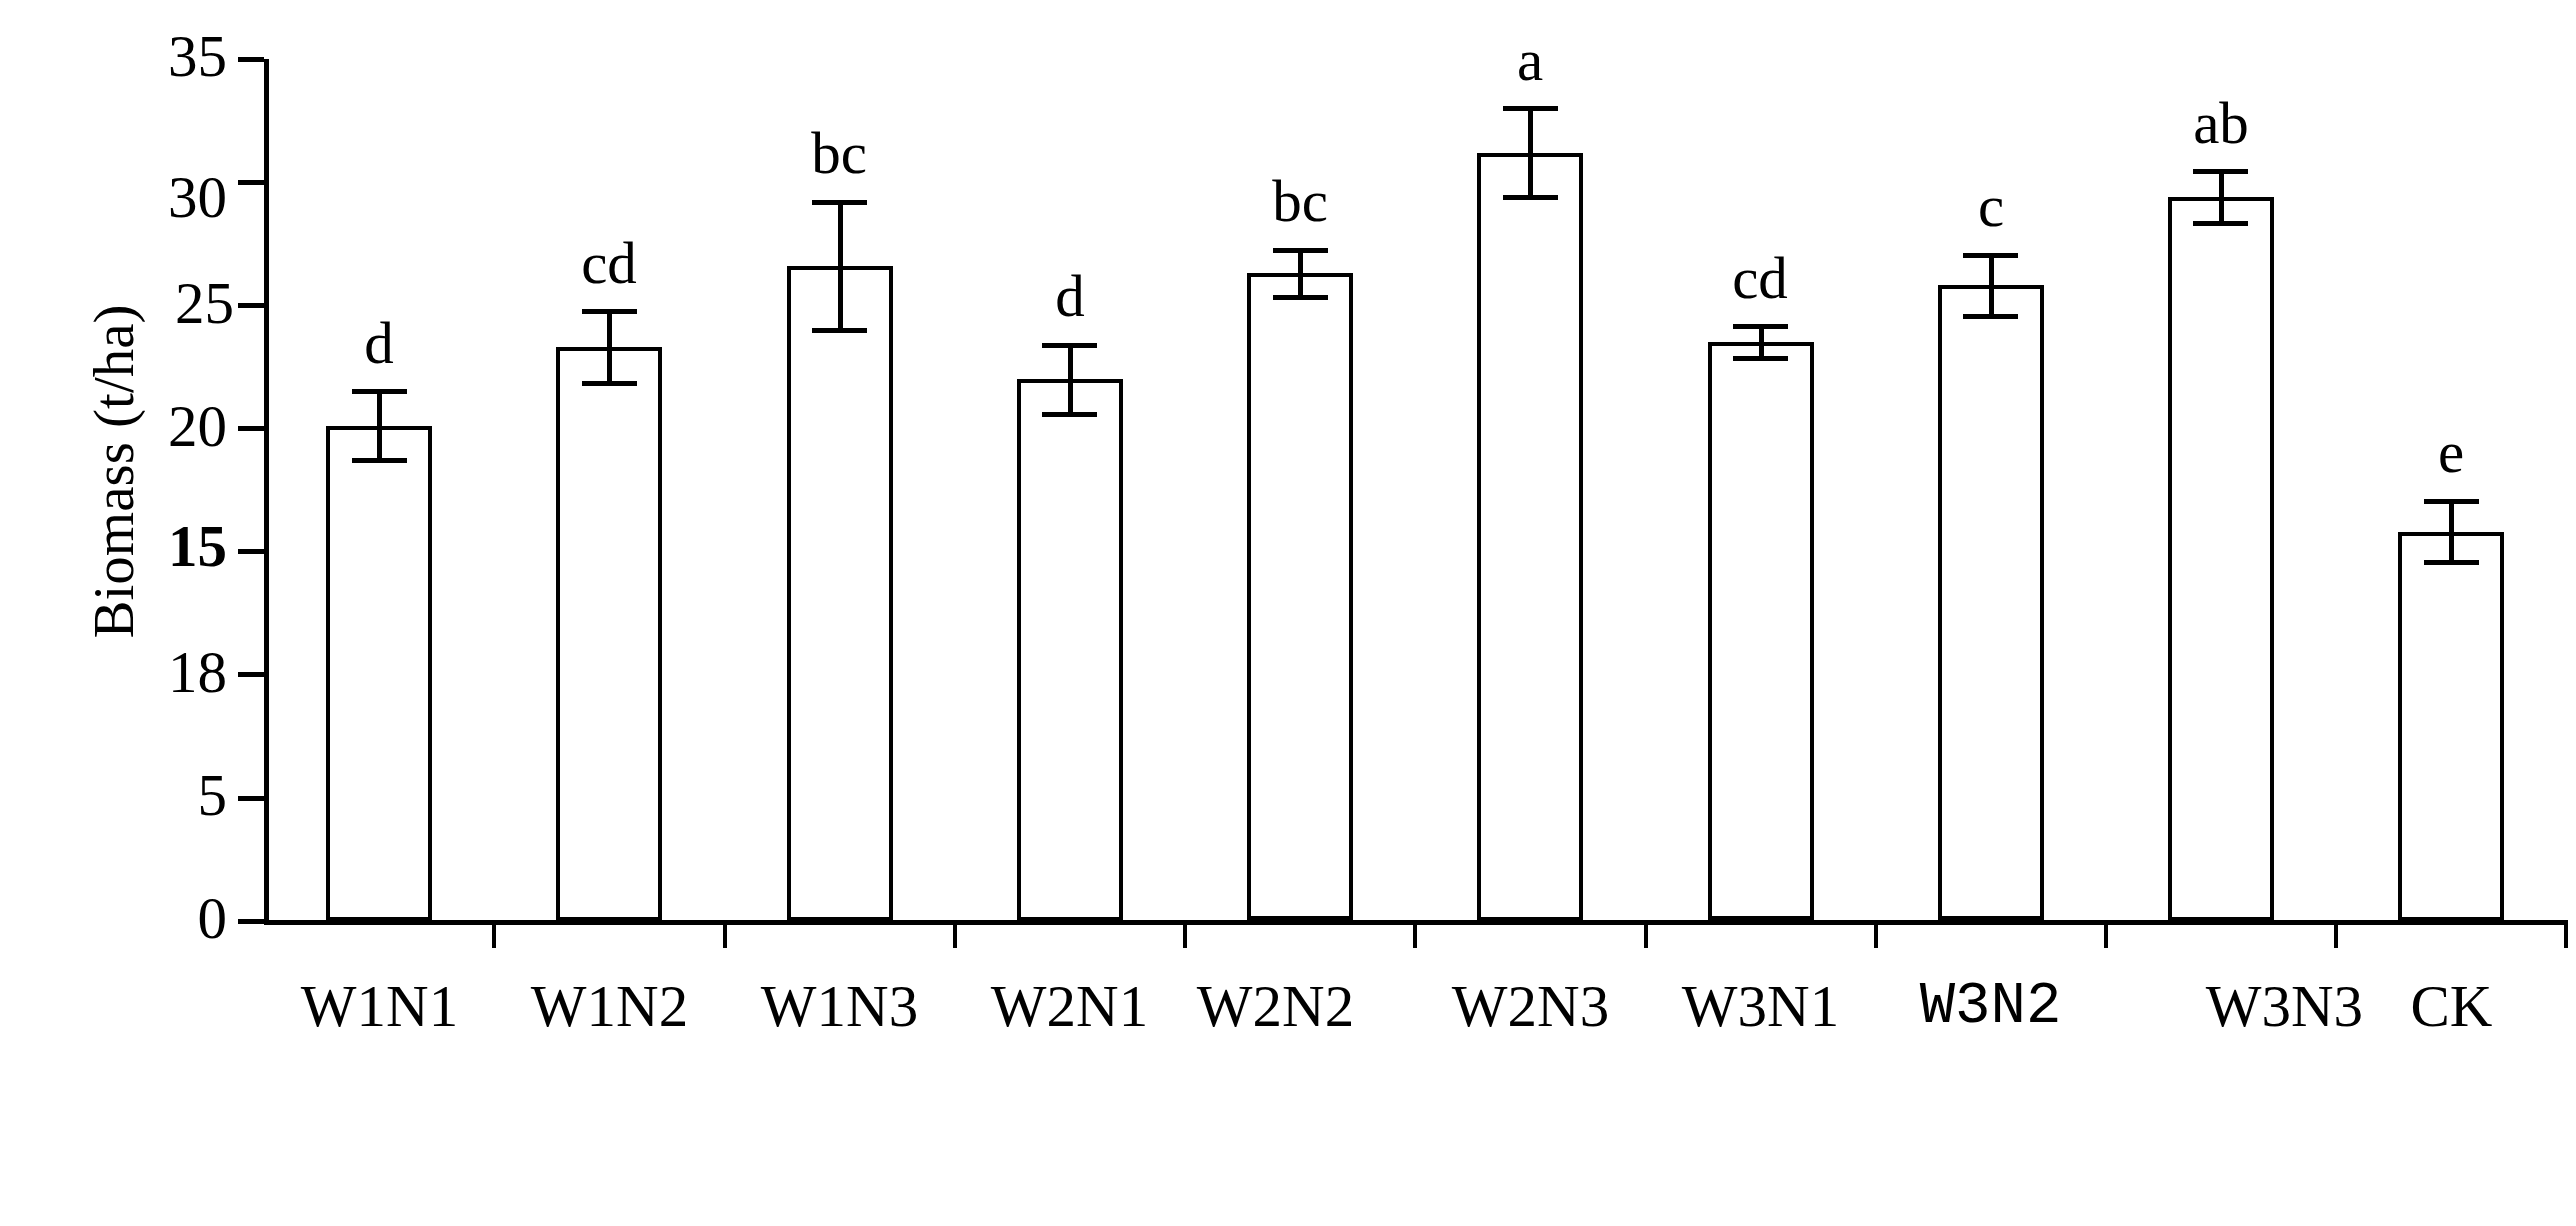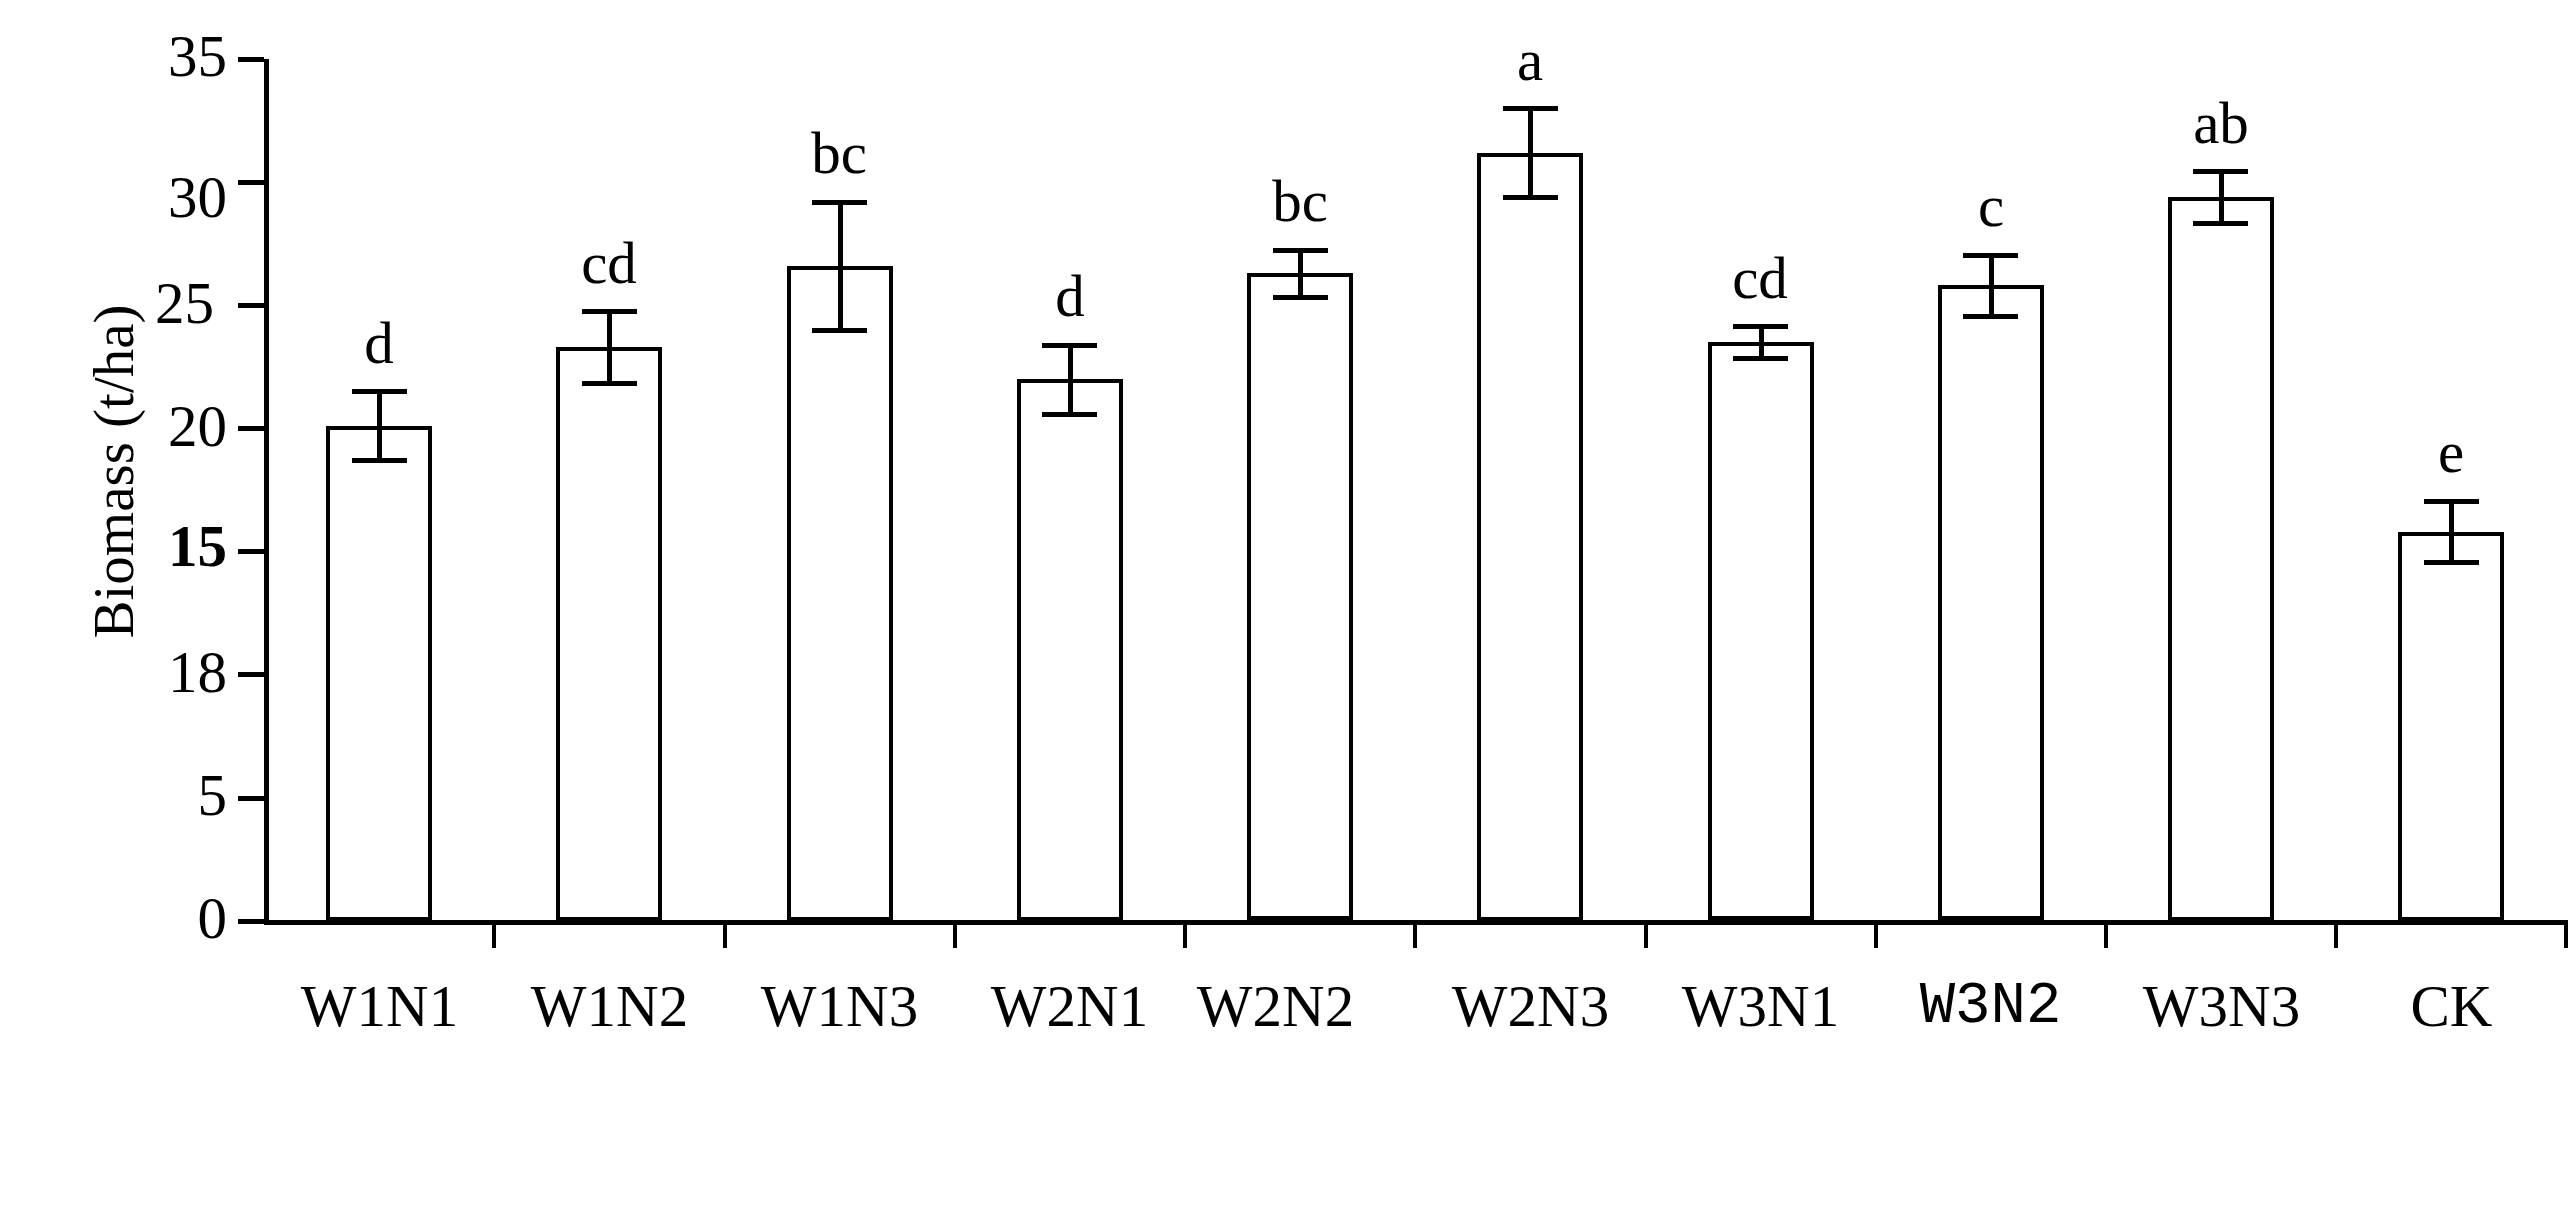--- a/index.html
+++ b/index.html
@@ -90,21 +90,21 @@
 <div id="fig">
 
   <div id="ylabel">Biomass (t/ha)</div>
 
   <div id="ytick-labels">
       <div class="ynum" style="left: 85px; top: 889px;">0</div>
       <div class="ynum" style="left: 85px; top: 766px;">5</div>
       <div class="ynum" style="left: 85px; top: 643px;">18</div>
       <div class="ynum" style="left: 85px; top: 517px; font-weight: bold;">15</div>
       <div class="ynum" style="left: 85px; top: 397px;">20</div>
-      <div class="ynum" style="left: 72px; top: 274px;">25</div>
+      <div class="ynum" style="left: 92px; top: 274px;">25</div>
       <div class="ynum" style="left: 85px; top: 148px; margin-top: 20px;">30</div>
       <div class="ynum" style="left: 85px; top: 27px;">35</div>
     </div>
 
   <div id="plot">
     <div id="yaxis"></div>
     <div id="xaxis"></div>
     <div id="yticks">
         <div class="ytick" style="top: 860px;"></div>
         <div class="ytick" style="top: 737px;"></div>
@@ -183,17 +183,17 @@
 
   <div id="xcats">
       <div class="xcat" style="left: 238px; width: 283px;">W1N1</div>
       <div class="xcat" style="left: 468px; width: 283px;">W1N2</div>
       <div class="xcat" style="left: 698px; width: 283px;">W1N3</div>
       <div class="xcat" style="left: 928px; width: 283px;">W2N1</div>
       <div class="xcat" style="left: 1134px; width: 283px; text-align: center;">W2N2</div>
       <div class="xcat" style="left: 1389px; width: 283px;">W2N3</div>
       <div class="xcat" style="left: 1619px; width: 283px;">W3N1</div>
       <div class="xcat" style="left: 1849px; width: 283px; font-family: Liberation Mono, monospace;">W3N2</div>
-      <div class="xcat" style="left: 2080px; width: 283px;">W3N3</div>
+      <div class="xcat" style="left: 2080px; width: 283px; text-align: right;">W3N3</div>
       <div class="xcat" style="left: 2310px; width: 283px;">CK</div>
     </div>
 </div>
 
 
 </body></html>

